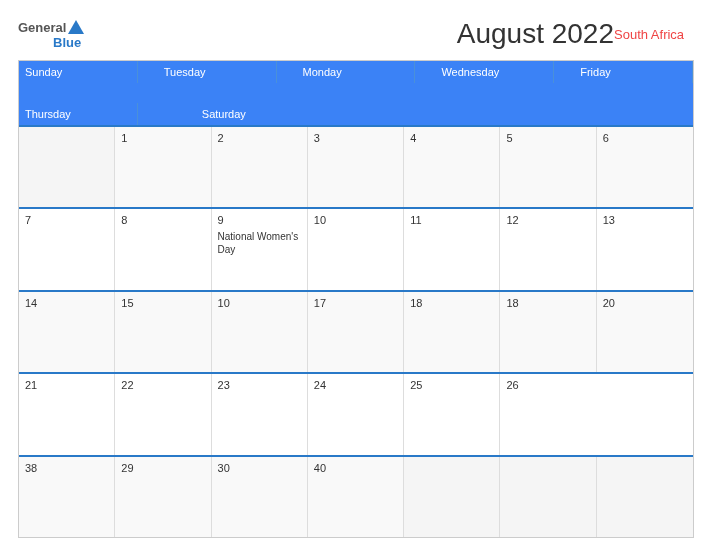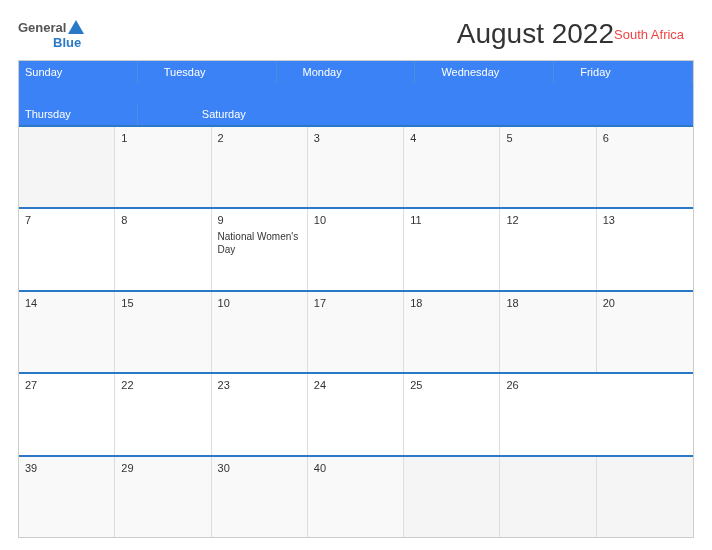--- a/index.html
+++ b/index.html
@@ -237,41 +237,41 @@
           </div>
           <div class="day-cell">
             <div class="day-number">18</div>
           </div>
           <div class="day-cell">
             <div class="day-number">20</div>
           </div>
         </div>
         <div class="week-row alt">
           <div class="day-cell">
-            <div class="day-number">27</div>
+            <div class="day-number">21</div>
           </div>
           <div class="day-cell">
             <div class="day-number">22</div>
           </div>
           <div class="day-cell">
             <div class="day-number">23</div>
           </div>
           <div class="day-cell">
             <div class="day-number">24</div>
           </div>
           <div class="day-cell">
             <div class="day-number">25</div>
           </div>
           <div class="day-cell">
             <div class="day-number">26</div>
           </div>
         </div>
         <div class="week-row">
           <div class="day-cell">
-            <div class="day-number">39</div>
+            <div class="day-number">38</div>
           </div>
           <div class="day-cell">
             <div class="day-number">29</div>
           </div>
           <div class="day-cell">
             <div class="day-number">30</div>
           </div>
           <div class="day-cell">
             <div class="day-number">40</div>
           </div>

